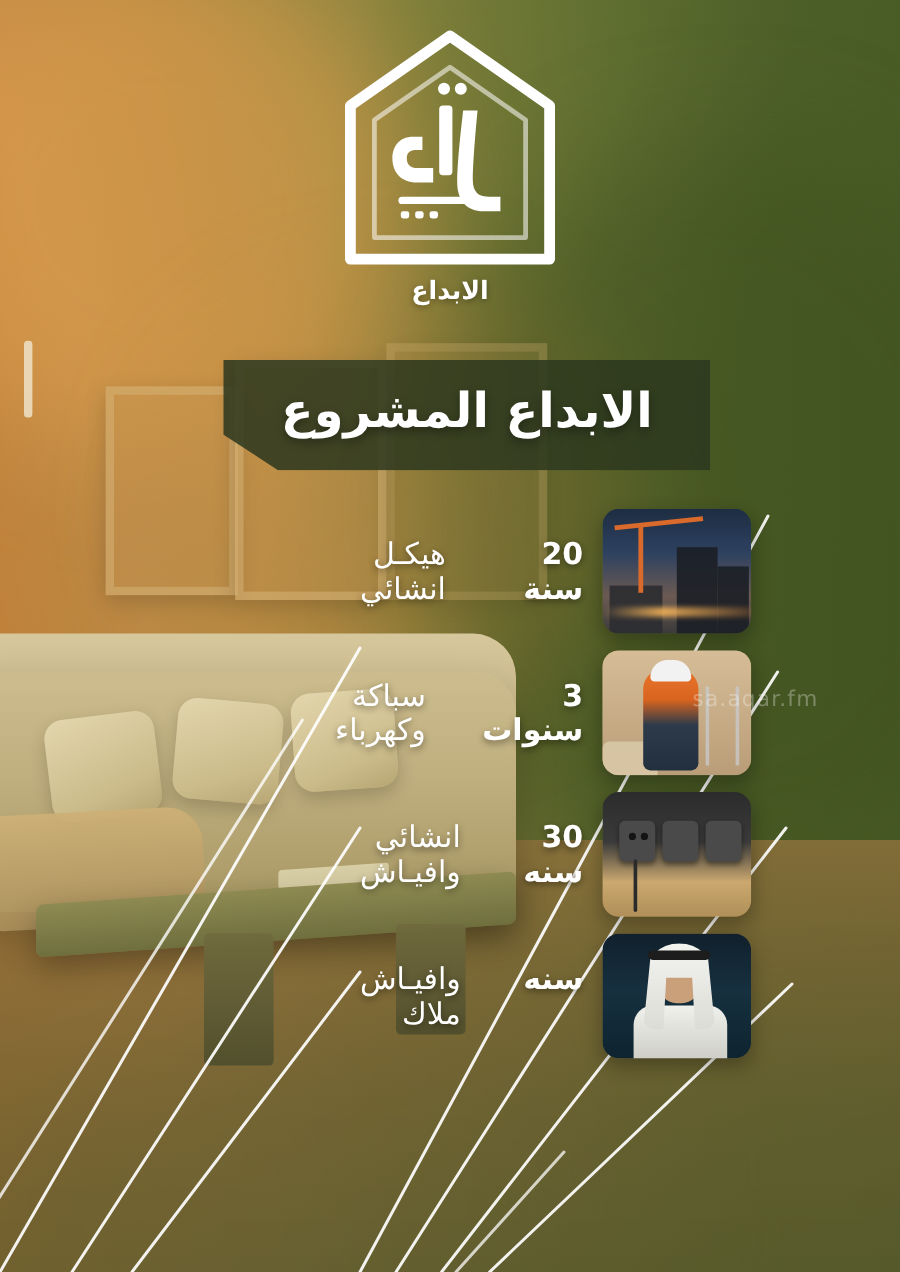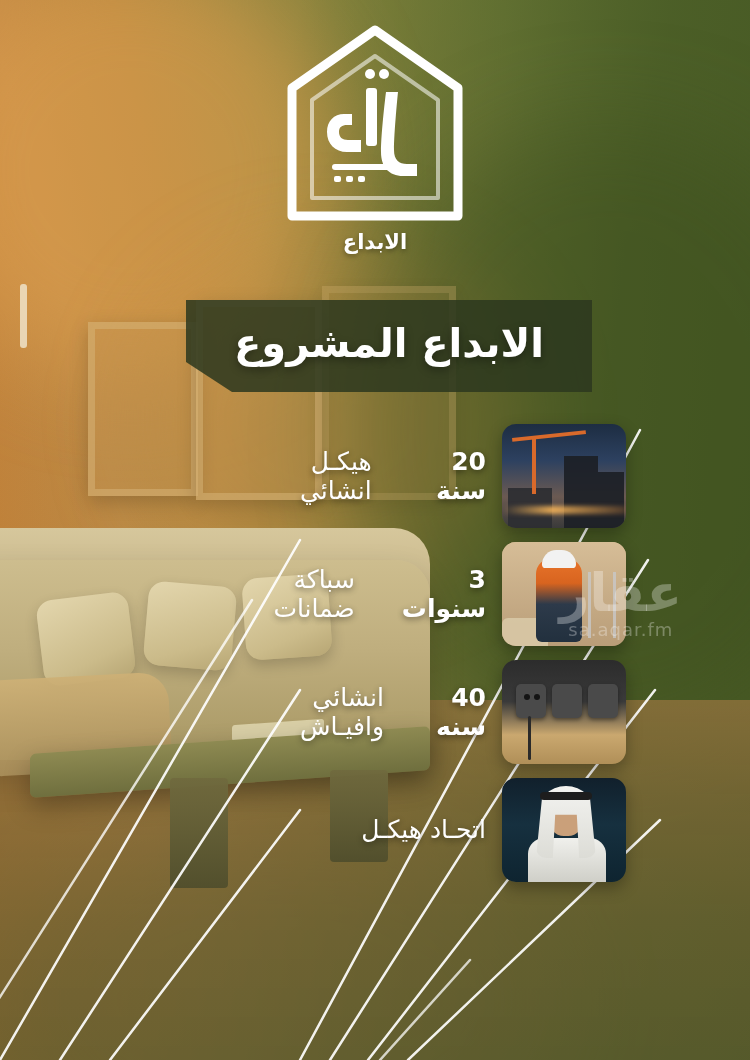--- a/index.html
+++ b/index.html
@@ -439,56 +439,56 @@
         <div class="ph ph-worker">
           <div class="wall"></div>
           <div class="sofa2"></div>
           <div class="ladder"></div>
           <div class="person"></div>
           <div class="helmet"></div>
         </div>
       </div>
       <div class="rtexts">
         <div class="line1">3 سنوات</div>
-        <div class="line2">سباكة ضمانات</div>
+        <div class="line2">سباكة وكهرباء</div>
       </div>
     </div>
 
     <div class="row">
       <div class="thumb">
         <div class="ph ph-sockets">
           <div class="plate p1">
               <span class="hole" style="left:8px;top:10px"></span>
               <span class="hole" style="left:18px;top:10px"></span>
             </div>
           <div class="plate p2"></div>
           <div class="plate p3"></div>
           <div class="cord"></div>
         </div>
       </div>
       <div class="rtexts">
-        <div class="line1">40 سنه</div>
+        <div class="line1">30 سنه</div>
         <div class="line2">انشائي وافيـاش</div>
       </div>
     </div>
 
     <div class="row">
       <div class="thumb">
         <div class="ph ph-man">
           <div class="thobe"></div>
           <div class="head"></div>
           <div class="ghutra"></div>
           <div class="agal"></div>
         </div>
       </div>
       <div class="rtexts">
-        <div class="line2">اتحـاد هيكـل</div>
+        <div class="line1">سنه</div>
+        <div class="line2">وافيـاش ملاك</div>
       </div>
     </div>
 
   </div>
 
   <div class="watermark">
-    <div class="wm-ar">عقار</div>
     <div class="wm-en">sa.aqar.fm</div>
   </div>
 
 </div>
 
 </body></html>

